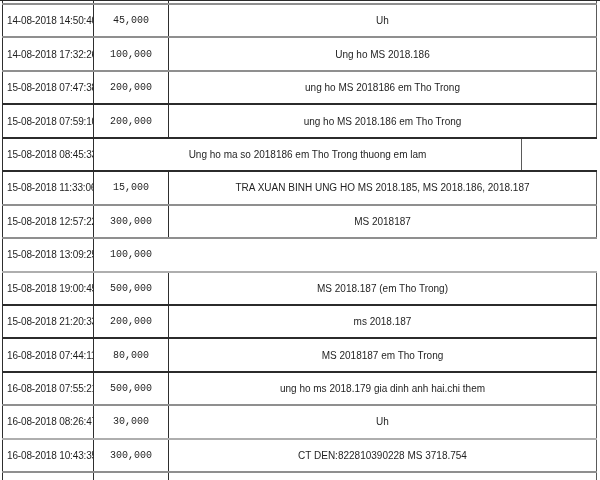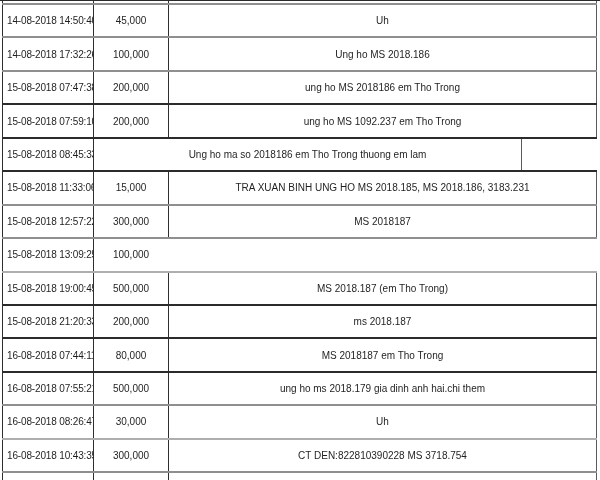--- a/index.html
+++ b/index.html
@@ -32,21 +32,21 @@
   .row.partial-bottom { height: 8px; border-bottom: none; }
   .cell {
     box-sizing: border-box;
     border-left: 1px solid #2e2e2e;
     display: flex;
     align-items: center;
     overflow: hidden;
     white-space: nowrap;
   }
   .cell.c1 { width: 91px;  padding-left: 4px; letter-spacing: -0.15px; }
-  .cell.c2 { width: 75px;  justify-content: center; }
+  .cell.c2 { width: 75px;  justify-content: center; font-family: Liberation Mono, monospace; }
   .cell.c3 { width: 429px; justify-content: center; border-right: 1px solid #5a5a5a; }
 </style>
 </head>
 <body>
 
 <div id="sheet">
   <div class="topline"></div>
 
   <div class="row partial-top div-gray">
     <div class="cell c1"></div>
@@ -66,30 +66,30 @@
         <div class="cell c3">Ung ho MS 2018.186</div>
       </div>
       <div class="row full div-dark">
         <div class="cell c1">15-08-2018 07:47:38</div>
         <div class="cell c2">200,000</div>
         <div class="cell c3">ung ho MS 2018186 em Tho Trong</div>
       </div>
       <div class="row full div-dark">
         <div class="cell c1">15-08-2018 07:59:10</div>
         <div class="cell c2">200,000</div>
-        <div class="cell c3">ung ho MS 1092.237 em Tho Trong</div>
+        <div class="cell c3">ung ho MS 2018.186 em Tho Trong</div>
       </div>
       <div class="row full div-dark">
         <div class="cell c1">15-08-2018 08:45:33</div>
         <div class="cell c3">Ung ho ma so 2018186 em Tho Trong thuong em lam</div>
       </div>
       <div class="row full div-gray">
         <div class="cell c1">15-08-2018 11:33:06</div>
         <div class="cell c2">15,000</div>
-        <div class="cell c3">TRA XUAN BINH UNG HO MS 2018.185, MS 2018.186, 3183.231</div>
+        <div class="cell c3">TRA XUAN BINH UNG HO MS 2018.185, MS 2018.186, 2018.187</div>
       </div>
       <div class="row full div-gray">
         <div class="cell c1">15-08-2018 12:57:22</div>
         <div class="cell c2">300,000</div>
         <div class="cell c3">MS 2018187</div>
       </div>
       <div class="row full div-light">
         <div class="cell c1">15-08-2018 13:09:25</div>
         <div class="cell c2">100,000</div>
       </div>

